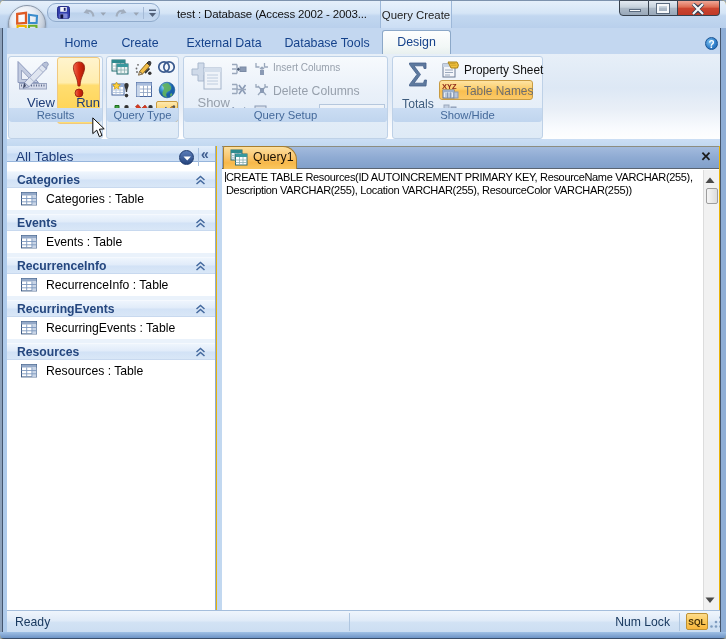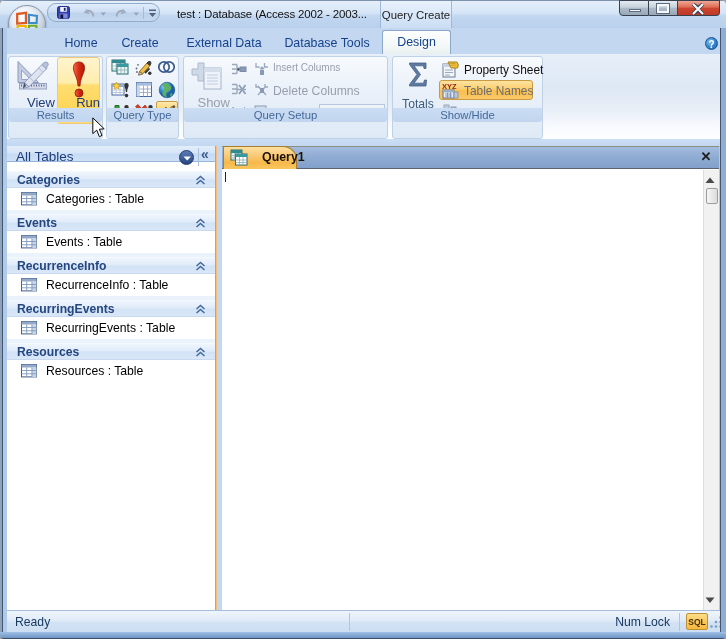--- a/index.html
+++ b/index.html
@@ -1,18 +1,18 @@
 <!DOCTYPE html>
 <html><head>
 <meta charset="utf-8">
 <style>
 *{margin:0;padding:0;box-sizing:border-box}
 html,body{width:726px;height:639px;overflow:hidden}
 body{font-family:"Liberation Sans",sans-serif;background:#8EA2BB}
-#win{position:relative;width:726px;height:639px;overflow:hidden;border-radius:5px 5px 4px 4px;background:#fdba74}
+#win{position:relative;width:726px;height:639px;overflow:hidden;border-radius:5px 5px 4px 4px;background:#eab308}
 .abs{position:absolute}
 
 #frameL{left:0;top:28px;width:3px;height:604px;background:#8EA2BB;border-right:1px solid #44556D}
 #frameL2{left:3px;top:28px;width:4px;height:604px;background:#AFCBEB}
 #frameR{right:0;top:28px;width:6px;height:604px;background:#8FAED6;border-left:1px solid #44556D}
 #frameB{left:0;top:632px;width:726px;height:7px;background:linear-gradient(#9FC0E5,#6E94C6);border-bottom:1px solid #3A4F6B}
 
 #titlebar{left:0;top:0;width:726px;height:28px;background:linear-gradient(#E5EFFA 0%,#D5E5F6 45%,#C2D7F0 55%,#B9D0EC 100%);border-top:1px solid #7D92AD}
 #title{left:177px;top:6px;height:17px;color:#111;font-size:11.5px;letter-spacing:-0.15px;line-height:17px;white-space:nowrap}
 #qtools{left:380px;top:1px;width:72px;height:27px;background:linear-gradient(#E9F2FC,#D8E7F8 50%,#CCDEF4);border-left:1px solid #9DB8D9;border-right:1px solid #9DB8D9;color:#222;font-size:11.4px;text-align:center;line-height:29px}
@@ -43,21 +43,21 @@
 .gitem{position:absolute;left:0;width:208px;height:22px;background:#fff;color:#000;font-size:12.2px}
 .gitem .it{position:absolute;left:39px;top:4px}
 .ggap{position:absolute;left:0;width:208px;height:4px;background:#EAF2FB}
 .chev2{position:absolute;right:9px;top:3px;width:11px;height:11px}
 
 #split{left:217px;top:146px;width:5px;height:464px;background:#C2D8F0}
 
 #doc{left:222px;top:146px;width:497px;height:464px;background:#fff}
 #strip{position:absolute;left:0;top:0;width:497px;height:23px;background:linear-gradient(#A3BBDD 0%,#8FABD3 50%,#81A0CA 100%);border-top:1px solid #8D8D80;border-bottom:1px solid #5A6470}
 #qtab{position:absolute;left:1px;top:0px;width:74px;height:23px;background:linear-gradient(#FCDF9E 0%,#FAC873 42%,#F7B84A 72%,#F9C75F 100%);border:1px solid #A87E2E;border-bottom:none;border-radius:2px 14px 0 0}
-#qtab .txt{position:absolute;left:38px;top:3px;font-size:12.4px;font-weight:bold;color:#1A1205}
+#qtab .txt{position:absolute;left:29px;top:3px;font-size:12.4px;font-weight:normal;color:#1A1205}
 #docx{position:absolute;right:6px;top:4px;width:14px;height:14px;color:#1A1A1A;font-size:13px;font-weight:bold;text-align:center;line-height:14px}
 #sqltext{position:absolute;left:4px;top:25px;width:490px;white-space:nowrap;color:#000;font-size:11px;line-height:12.5px;letter-spacing:-0.33px}
 
 #sbar{position:absolute;right:0;top:24px;width:16px;height:440px;background:#F1F1F1;border-left:1px solid #DCDCDC}
 #sthumb{position:absolute;left:2px;top:18px;width:12px;height:16px;background:linear-gradient(90deg,#F5F5F5,#DCDCDC);border:1px solid #9D9D9D;border-radius:2px}
 
 #status{left:0px;top:610px;width:726px;height:22px;background:linear-gradient(#EFF5FC 0%,#E0EBF8 45%,#D2E2F4 55%,#CCDEF2 100%);border-top:1px solid #A5BEDC;color:#1A3A60;font-size:12.2px}
 #sqlbtn{position:absolute;left:686px;top:2px;width:22px;height:17px;background:linear-gradient(#FDDC8C,#FBC95B 50%,#F9B83E);border:1px solid #BD9134;border-radius:2px;color:#453107;font-size:8.5px;font-weight:bold;text-align:center;line-height:16px}
 </style>
 </head>
@@ -424,20 +424,21 @@
       </div>
     <svg class="abs" style="left:8px;top:3px;z-index:5" width="18" height="17" viewBox="0 0 18 17">
       <rect x="1" y="1" width="11" height="10" fill="#E8F0F4" stroke="#2E6E72"></rect>
         <rect x="1" y="1" width="11" height="3" fill="#2E8A8E"></rect>
       <path d="M1 6.5 h11 M1 8.8 h11 M4.5 4 v7 M8 4 v7" stroke="#9EB8BA" stroke-width="0.8"></path>
       <rect x="5.5" y="5" width="11.5" height="11" fill="#fff" stroke="#2E6E72"></rect>
         <rect x="5.5" y="5" width="11.5" height="3" fill="#38999E"></rect>
       <path d="M5.5 11 h11.5 M5.5 13.5 h11.5 M9.5 8 v8 M13 8 v8" stroke="#88AEB0" stroke-width="0.8"></path>
     </svg>
     <div id="docx">✕</div>
+    <div id="sqltext"><span id="l1">CREATE TABLE Resources(ID AUTOINCREMENT PRIMARY KEY, ResourceName VARCHAR(255),</span><br><span id="l2">Description VARCHAR(255), Location VARCHAR(255), ResourceColor VARCHAR(255))</span></div>
     <div id="sbar">
         <div id="sthumb"></div>
       </div>
     <svg class="abs" style="right:4px;top:31px" width="10" height="7">
         <polygon points="5,0.5 9.5,6 0.5,6" fill="#4A4A4A"></polygon>
       </svg>
     <svg class="abs" style="right:4px;top:451px" width="10" height="7">
         <polygon points="0.5,0.5 9.5,0.5 5,6" fill="#4A4A4A"></polygon>
       </svg>
     <div class="abs" style="left:3px;top:26px;width:1px;height:10px;background:#222"></div>

